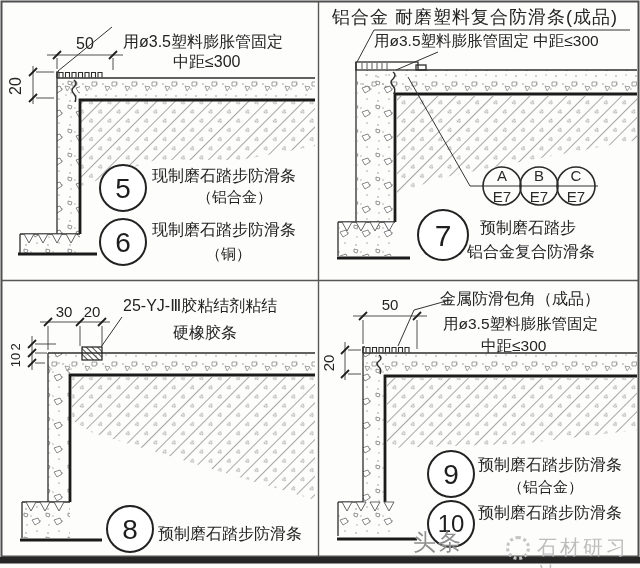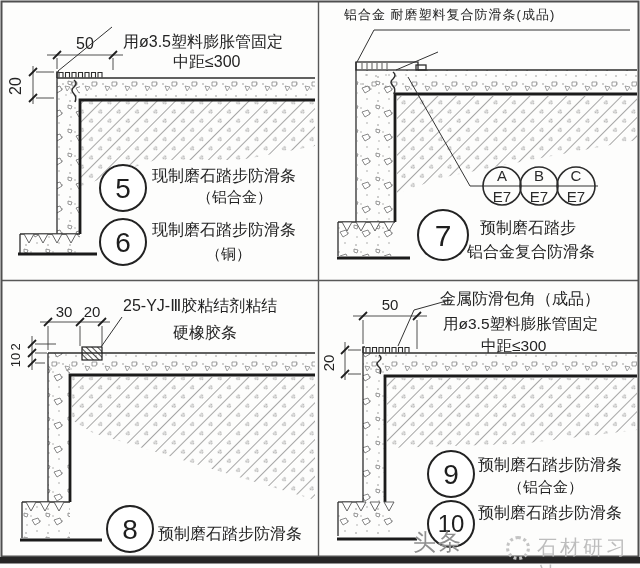--- a/index.html
+++ b/index.html
@@ -206,21 +206,22 @@
   <rect x="0" y="557" width="640" height="6.5" fill="#262626"></rect>
 </svg>
 
 <div class="t" style="left:123px;top:33px">用ø3.5塑料膨胀管固定</div>
 <div class="t" style="left:173px;top:53px">中距≤300</div>
 <div class="t" style="left:152px;top:167px">现制磨石踏步防滑条</div>
 <div class="t" style="left:197px;top:189px;font-size:15px">（铝合金）</div>
 <div class="t" style="left:152px;top:221px">现制磨石踏步防滑条</div>
 <div class="t" style="left:206px;top:246px;font-size:15px">（铜）</div>
 
-<div class="t" style="left:344px;top:8px;font-size:13px;letter-spacing:1px">铝合金 耐磨塑料复合防滑条(成品)</div>
+<div class="t" style="left:332px;top:8px;font-size:18px;letter-spacing:1px">铝合金 耐磨塑料复合防滑条(成品)</div>
+<div class="t" style="left:374px;top:32px;font-size:15.5px">用ø3.5塑料膨胀管固定 中距≤300</div>
 <div class="t" style="left:480px;top:219px">预制磨石踏步</div>
 <div class="t" style="left:467px;top:243px">铝合金复合防滑条</div>
 
 <div class="t" style="left:123px;top:297px">25-YJ-Ⅲ胶粘结剂粘结</div>
 <div class="t" style="left:173px;top:324px">硬橡胶条</div>
 <div class="t" style="left:158px;top:525px">预制磨石踏步防滑条</div>
 
 <div class="t" style="left:440px;top:290px;font-size:16px">金属防滑包角（成品）</div>
 <div class="t" style="left:443px;top:315px;font-size:15.5px">用ø3.5塑料膨胀管固定</div>
 <div class="t" style="left:481px;top:337px;font-size:15.5px">中距≤300</div>

